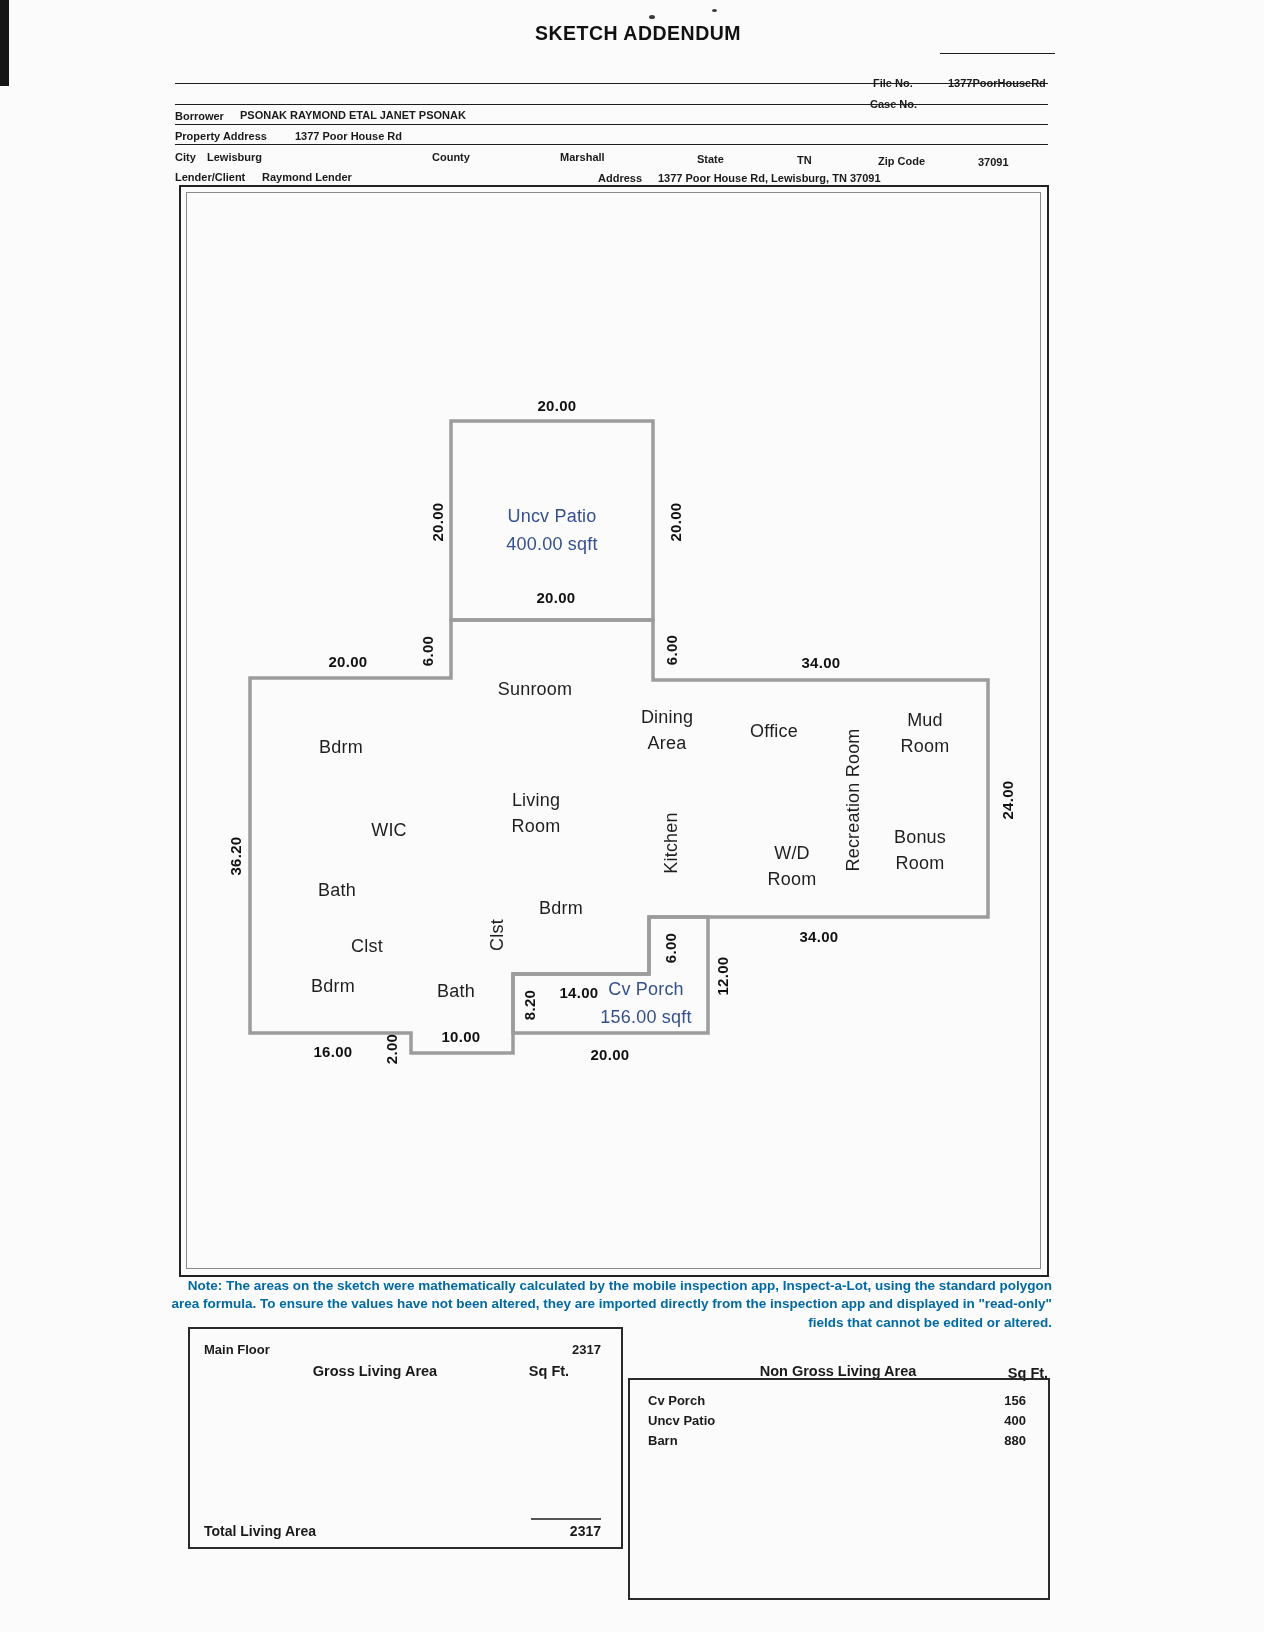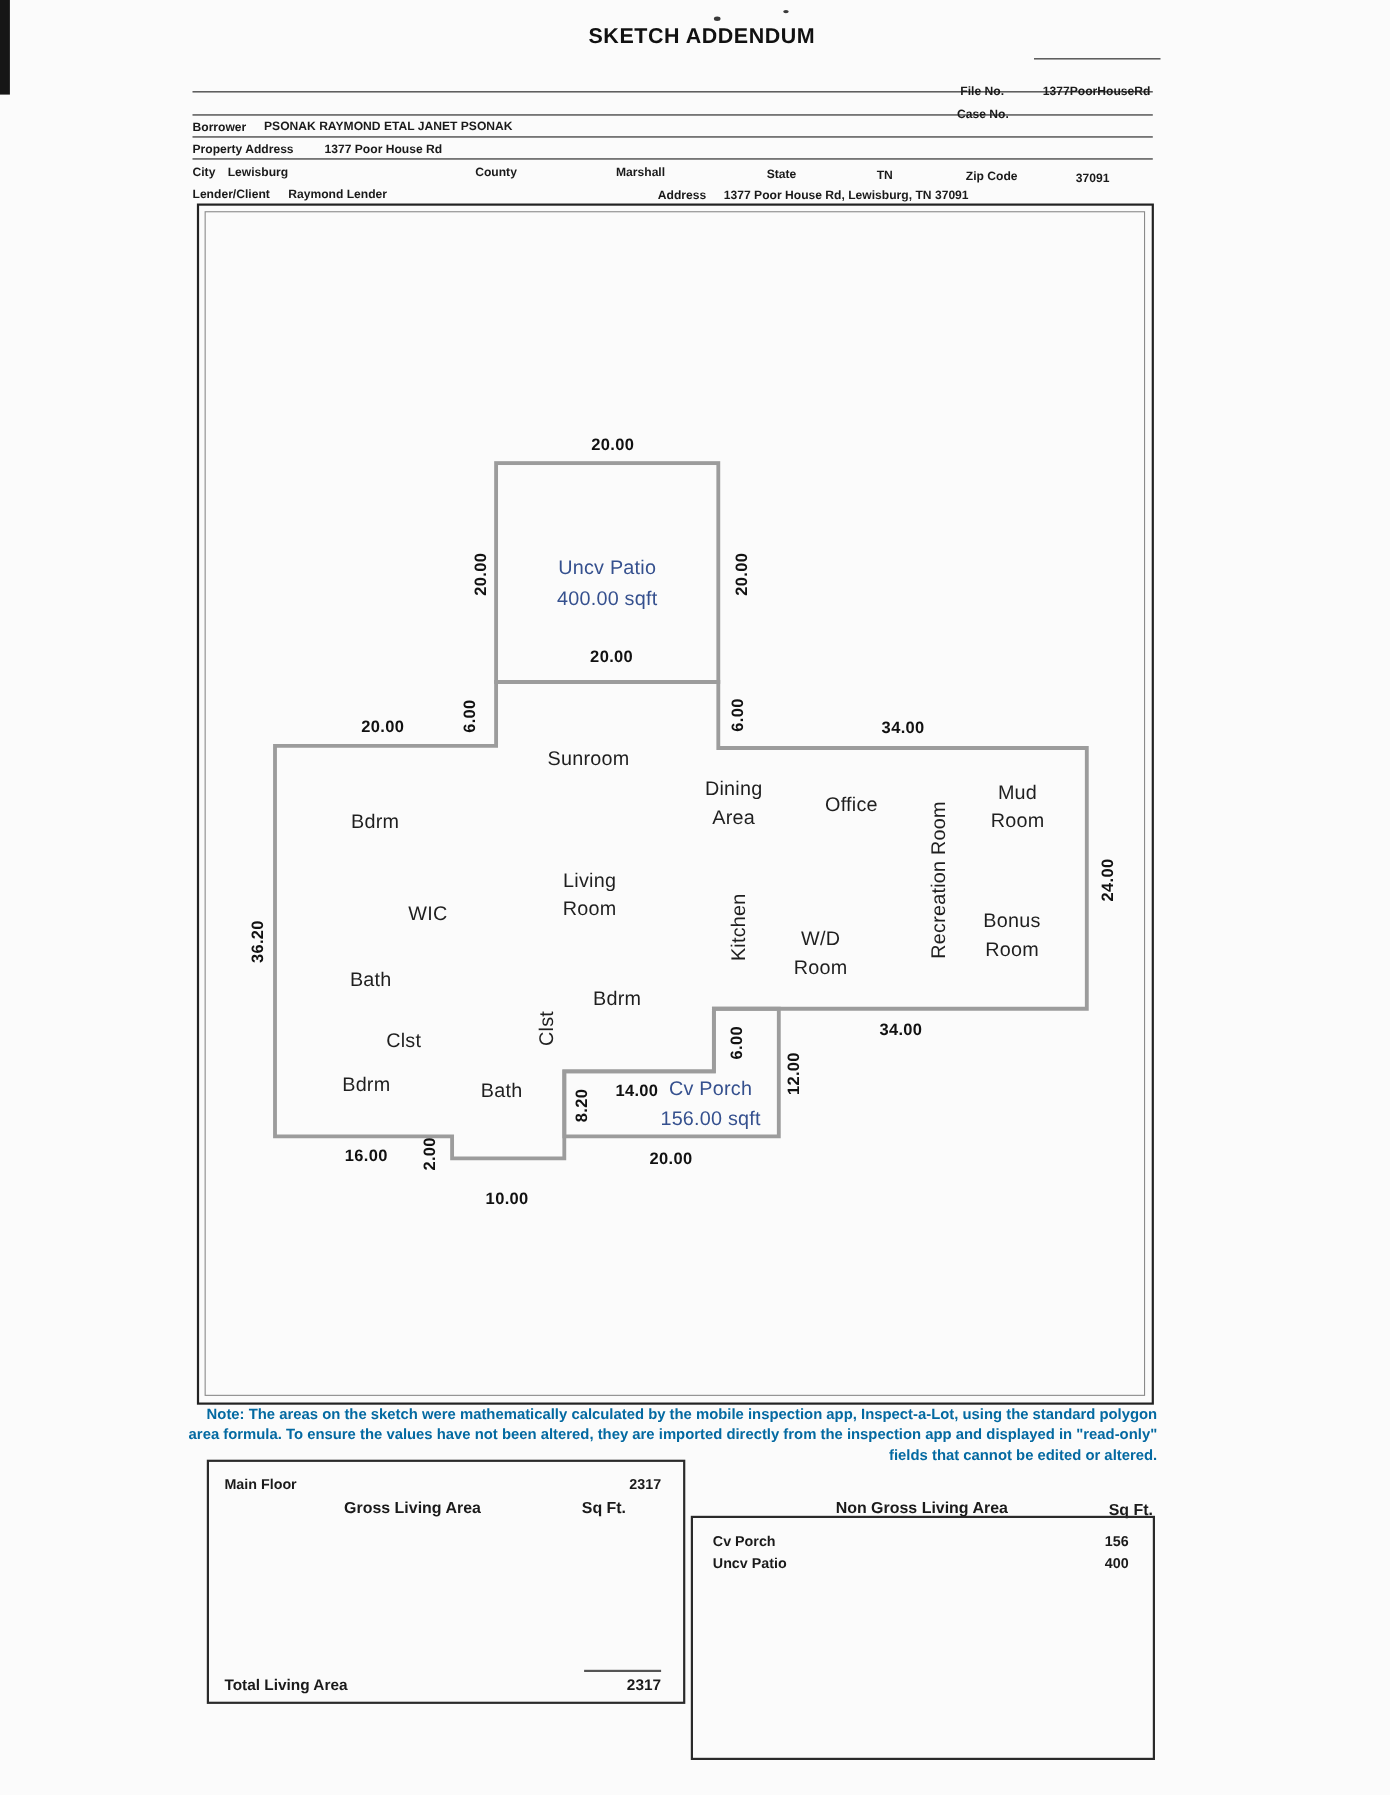--- a/index.html
+++ b/index.html
@@ -99,21 +99,21 @@
 Area</div>
       <div class="s-lbl room" style="left: 774px; top: 731px;">Office</div>
       <div class="s-lbl room rot" style="left: 853px; top: 800px;">Recreation Room</div>
       <div class="s-lbl room" style="left: 925px; top: 733px;">Mud
 Room</div>
       <div class="s-lbl room" style="left: 341px; top: 747px;">Bdrm</div>
       <div class="s-lbl room" style="left: 389px; top: 830px;">WIC</div>
       <div class="s-lbl room" style="left: 536px; top: 813px;">Living
 Room</div>
       <div class="s-lbl room rot" style="left: 671px; top: 843px;">Kitchen</div>
-      <div class="s-lbl room" style="left: 746px; top: 866px;">W/D
+      <div class="s-lbl room" style="left: 792px; top: 866px;">W/D
 Room</div>
       <div class="s-lbl room" style="left: 920px; top: 850px;">Bonus
 Room</div>
       <div class="s-lbl room" style="left: 337px; top: 890px;">Bath</div>
       <div class="s-lbl room" style="left: 561px; top: 908px;">Bdrm</div>
       <div class="s-lbl room" style="left: 367px; top: 946px;">Clst</div>
       <div class="s-lbl room rot" style="left: 497px; top: 935px;">Clst</div>
       <div class="s-lbl room" style="left: 333px; top: 986px;">Bdrm</div>
       <div class="s-lbl room" style="left: 456px; top: 991px;">Bath</div>
     </div>
@@ -137,21 +137,21 @@
       <div class="s-lbl dim rot" style="left: 235px; top: 856px;">36.20</div>
       <div class="s-lbl dim rot" style="left: 1007px; top: 800px;">24.00</div>
       <div class="s-lbl dim" style="left: 819px; top: 936px;">34.00</div>
       <div class="s-lbl dim rot" style="left: 670px; top: 948px;">6.00</div>
       <div class="s-lbl dim rot" style="left: 722px; top: 976px;">12.00</div>
       <div class="s-lbl dim rot" style="left: 529px; top: 1005px;">8.20</div>
       <div class="s-lbl dim" style="left: 579px; top: 992px;">14.00</div>
       <div class="s-lbl dim" style="left: 610px; top: 1054px;">20.00</div>
       <div class="s-lbl dim" style="left: 333px; top: 1051px;">16.00</div>
       <div class="s-lbl dim rot" style="left: 391px; top: 1049px;">2.00</div>
-      <div class="s-lbl dim" style="left: 461px; top: 1090px; text-align: center;">10.00</div>
+      <div class="s-lbl dim" style="left: 461px; top: 1036px; text-align: center;">10.00</div>
     </div>
 
   <p class="note">Note: The areas on the sketch were mathematically calculated by the mobile inspection app, Inspect-a-Lot, using the standard polygon area formula. To ensure the values have not been altered, they are imported directly from the inspection app and displayed in "read-only" fields that cannot be edited or altered.</p>
 
   <div class="tbl-header" style="left:375px;top:1353px;">Gross Living Area</div>
   <div class="tbl-header" style="left:549px;top:1353px;">Sq Ft.</div>
   <div class="tbl-box" style="left:165px;top:1327px;width:431px;height:218px;margin-left:23px;">
     <div class="tbl-rows gla-rows" style="padding-top:13px;">
 
         <div class="t-row">
@@ -174,16 +174,20 @@
           <span class="t-label">Cv Porch</span>
           <span class="t-value">156</span>
         </div>
 
         <div class="t-row">
           <span class="t-label">Uncv Patio</span>
           <span class="t-value">400</span>
         </div>
 
 
+        <div class="t-row">
+          <span class="t-label">Barn</span>
+          <span class="t-value">880</span>
+        </div>
       </div>
   </div>
 
 </div>
 
 </body></html>

